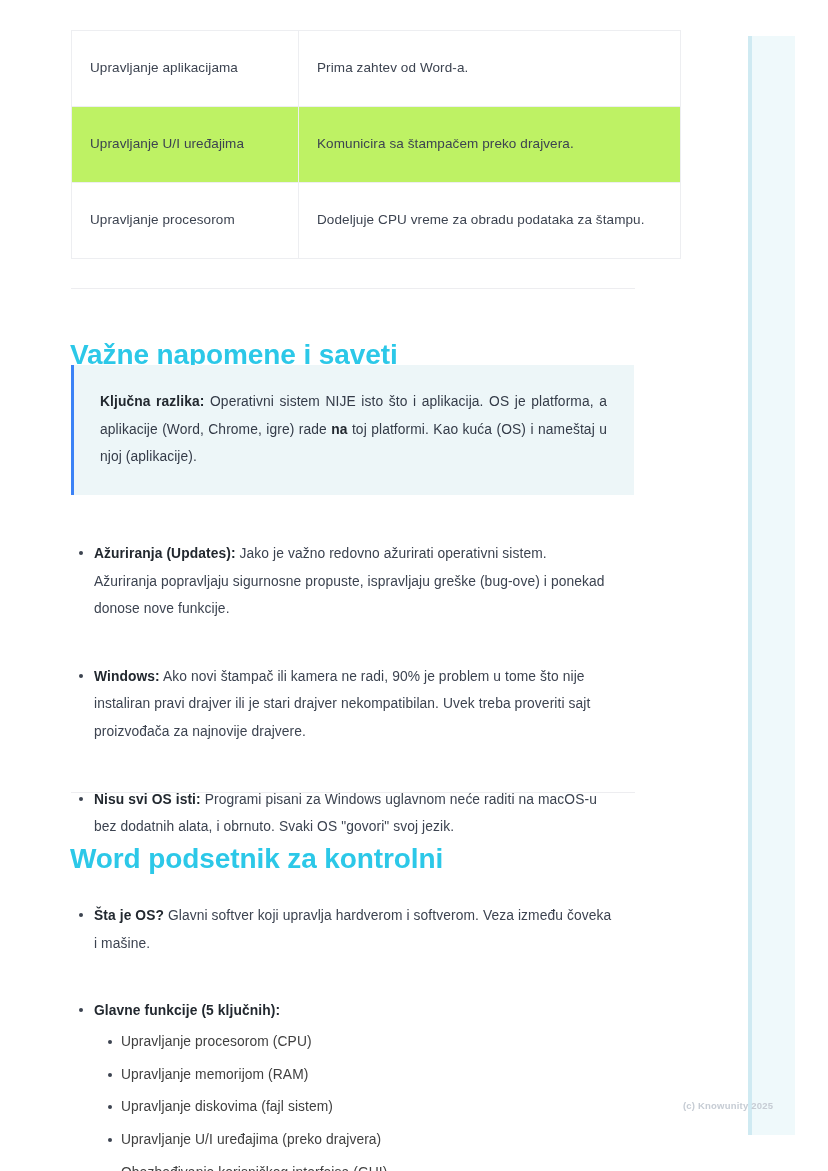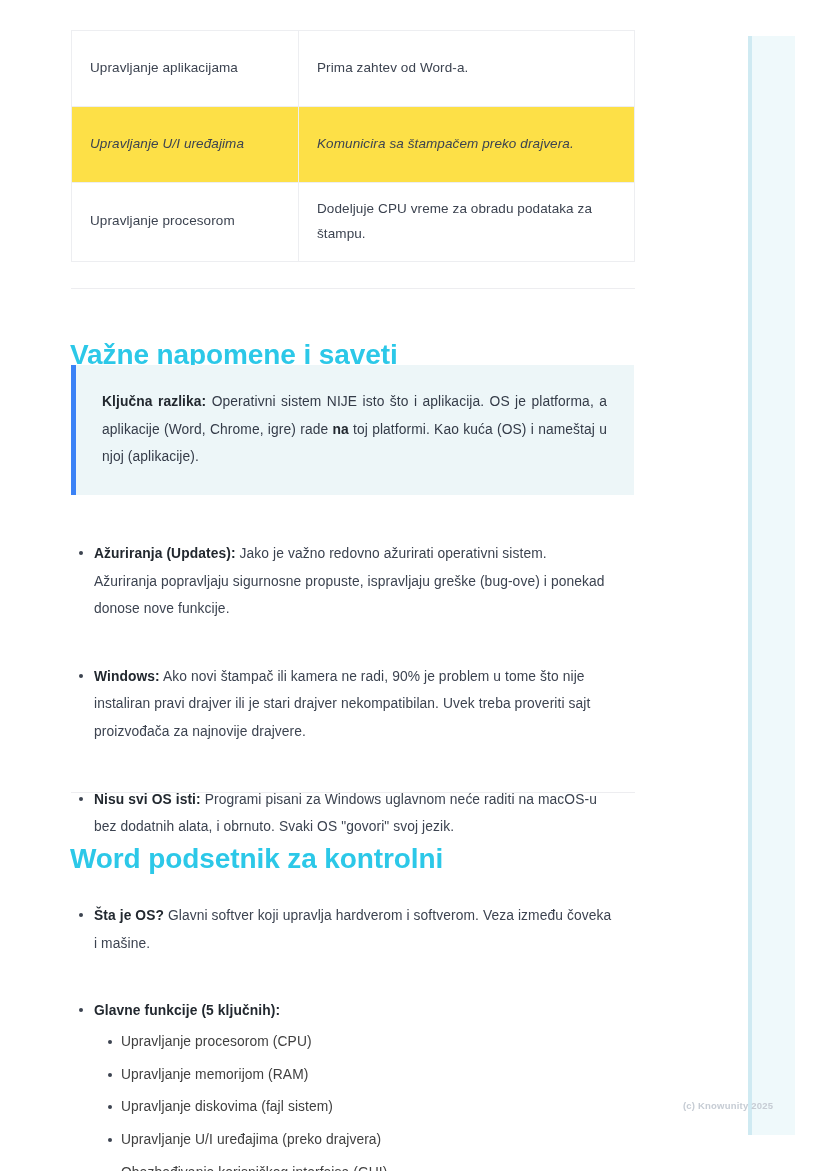--- a/index.html
+++ b/index.html
@@ -43,38 +43,38 @@
     top: 0;
     width: 710px;
     height: 1171px;
   }
 
   
   .info-table {
     position: absolute;
     left: 71px;
     top: 30px;
-    width: 564px;
+    width: 610px;
     border-collapse: collapse;
     border: 1px solid #edeef1;
     background: #ffffff;
     font-size: 13.5px;
     table-layout: fixed;
   }
   .info-table td {
     border: 1px solid #edeef1;
     padding: 14px 18px;
     vertical-align: middle;
     line-height: 1.85;
     color: #3c4350;
     font-size: 13.5px;
     letter-spacing: 0.1px;
   }
   .info-table td.col-a { width: 190px; }
-  .info-table tr.alt td { background: #fde047; font-style: italic; }
+  .info-table tr.alt td { background: #bef264; }
   .cell-h { height: 47px; }
 
   
   .divider {
     position: absolute;
     left: 71px;
     width: 564px;
     height: 1px;
     background: #ededf0;
   }
@@ -95,21 +95,21 @@
   .section-heading.h2 { top: 820px; }
 
   
   .callout {
     position: absolute;
     left: 71px;
     top: 365px;
     width: 563px;
     box-sizing: border-box;
     background: #edf6f8;
-    border-left: 5px solid #3b82f6;
+    border-left: 3px solid #3b82f6;
     padding: 23px 27px 24px 26px;
   }
   .callout-text {
     margin: 0;
     font-size: 13.8px;
     line-height: 2.0;
     color: #343b48;
     text-align: justify;
     letter-spacing: 0.1px;
   }

